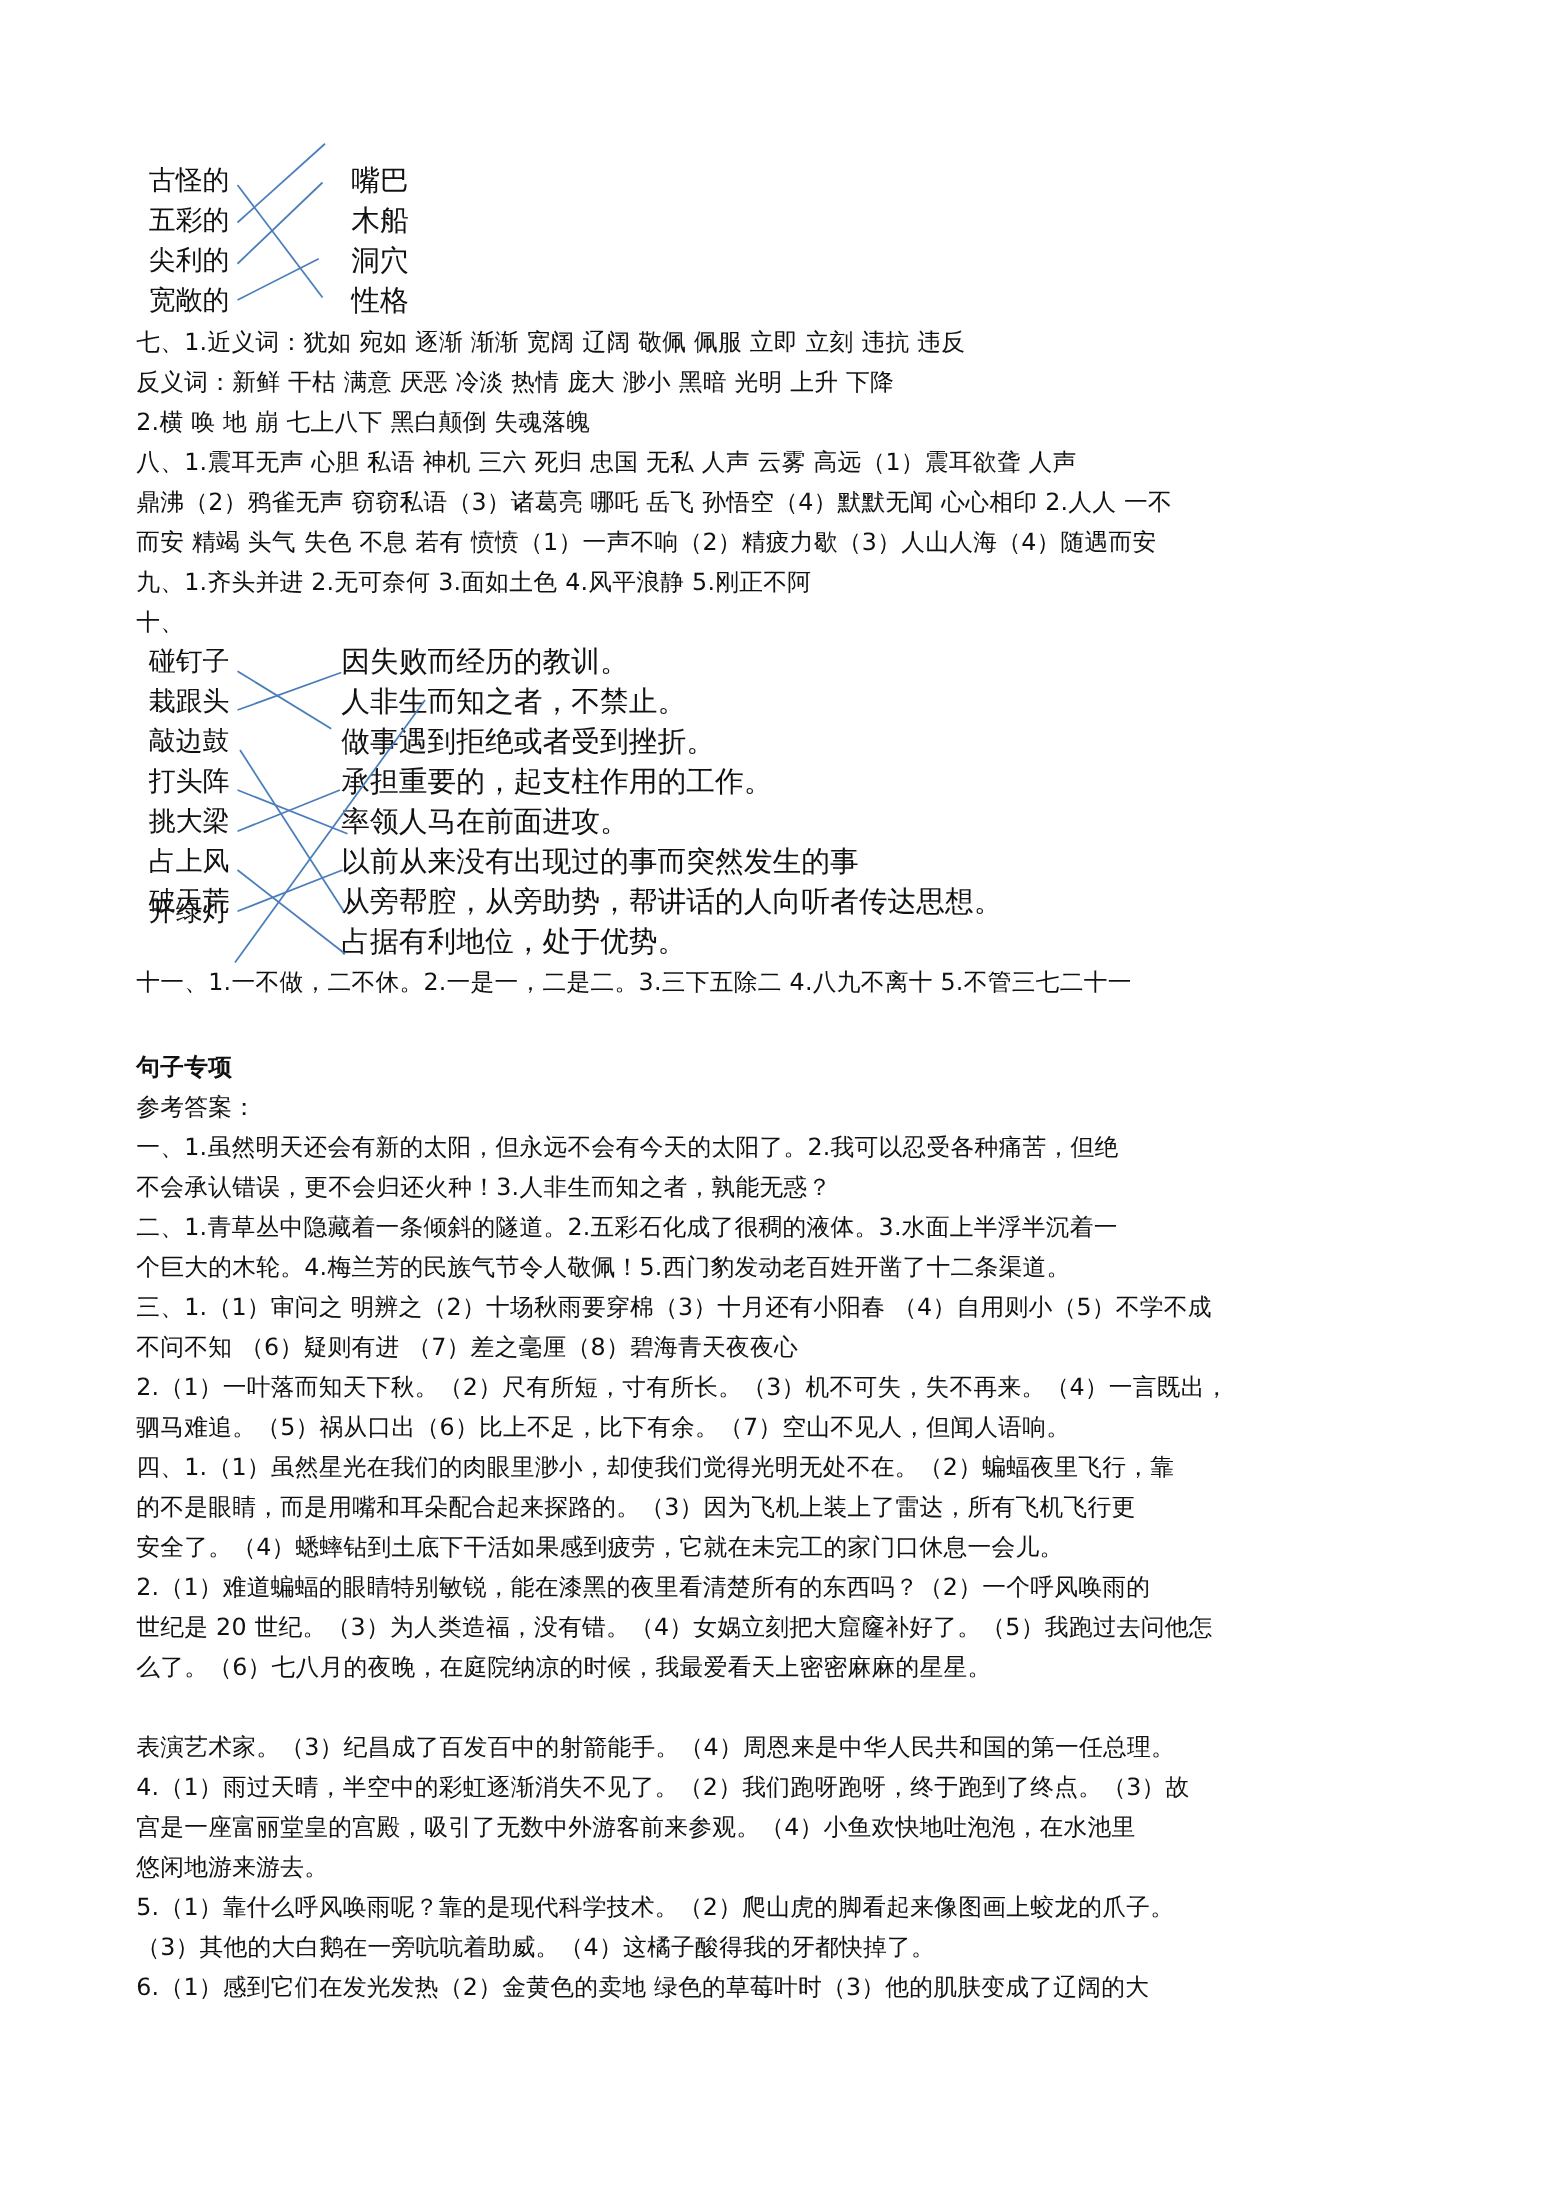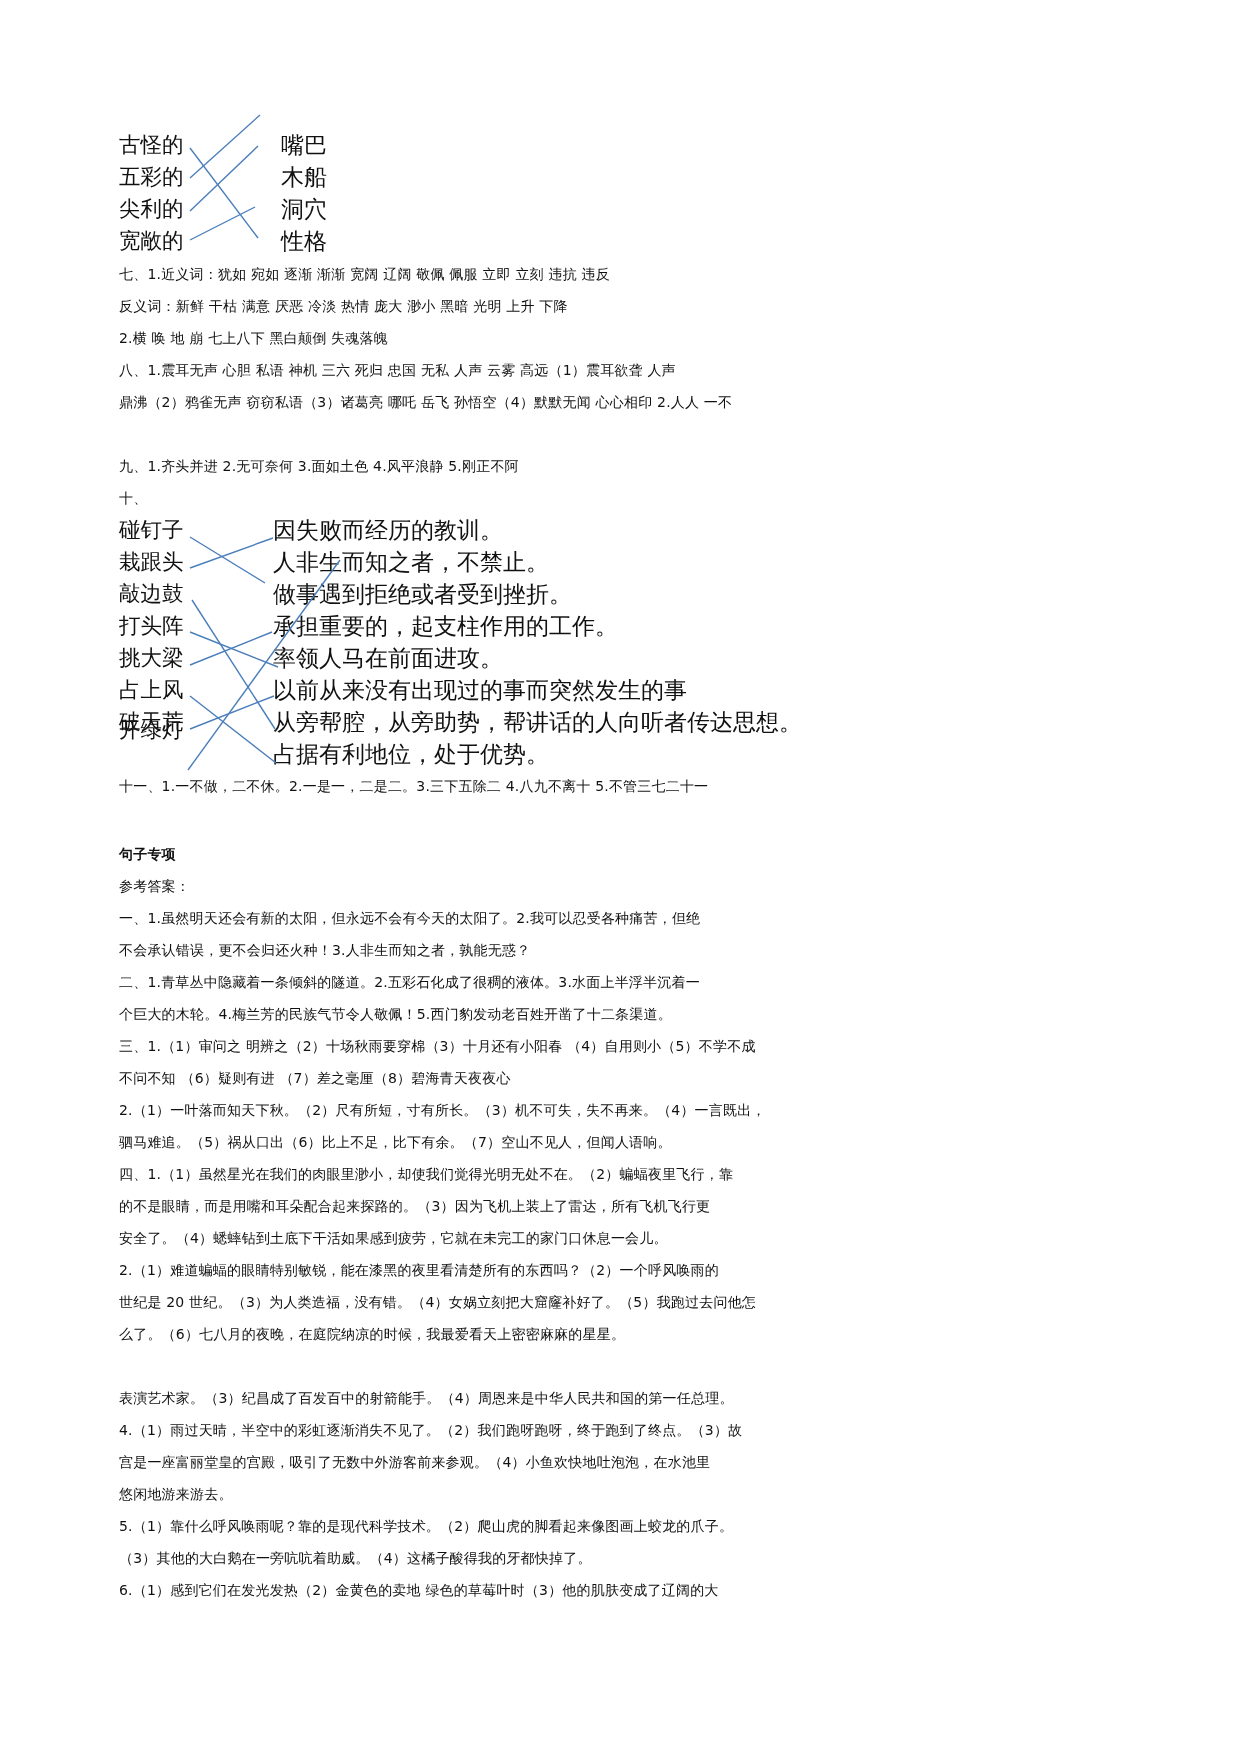--- a/index.html
+++ b/index.html
@@ -1,19 +1,19 @@
 <!DOCTYPE html>
 <html><head>
 <meta charset="utf-8">
 <style>
   html, body { margin: 0; padding: 0; background: #ffffff; }
   body { width: 1240px; height: 1754px; position: relative; overflow: hidden;
          font-family: "DejaVu Sans", "Liberation Sans", sans-serif; color: #111; }
   .page { position: absolute; left: 0; top: 0; width: 1240px; height: 1754px; }
-  .ln { position: absolute; left: 119px; font-size: 14px; line-height: 32px; white-space: nowrap; letter-spacing: 0.2px; }
+  .ln { position: absolute; left: 109px; font-size: 19px; line-height: 32px; white-space: nowrap; letter-spacing: 0.2px; }
   .mcol-l { position: absolute; left: 119px; font-size: 21.5px; line-height: 32px; white-space: nowrap; }
   .mcol-r { position: absolute; font-size: 23px; line-height: 32px; white-space: nowrap; }
   .title { font-weight: bold; }
   svg.lines { position: absolute; left: 0; top: 0; width: 1240px; height: 1754px; pointer-events: none; }
   svg.lines line { stroke: #4a7ebb; stroke-width: 1.4; }
 </style>
 </head>
 <body>
 
 <div class="page">
@@ -26,20 +26,21 @@
   <div class="mcol-r" style="left:281px;top:161px">木船</div>
   <div class="mcol-r" style="left:281px;top:193px">洞穴</div>
   <div class="mcol-r" style="left:281px;top:225px">性格</div>
 
   <div class="ln" style="top:258px">七、1.近义词：犹如  宛如  逐渐  渐渐  宽阔  辽阔  敬佩  佩服  立即  立刻  违抗  违反</div>
   <div class="ln" style="top:290px">反义词：新鲜  干枯  满意  厌恶  冷淡  热情  庞大  渺小  黑暗  光明  上升  下降</div>
   <div class="ln" style="top:322px">2.横  唤  地  崩  七上八下  黑白颠倒  失魂落魄</div>
 
   <div class="ln" style="top:354px">八、1.震耳无声  心胆  私语  神机  三六  死归  忠国  无私  人声  云雾  高远（1）震耳欲聋 人声</div>
   <div class="ln" style="top:386px">鼎沸（2）鸦雀无声 窃窃私语（3）诸葛亮 哪吒 岳飞 孙悟空（4）默默无闻 心心相印 2.人人 一不</div>
+  <div class="ln" style="top:418px">而安 精竭 头气 失色 不息 若有 愤愤（1）一声不响（2）精疲力歇（3）人山人海（4）随遇而安</div>
 
   <div class="ln" style="top:450px">九、1.齐头并进 2.无可奈何  3.面如土色 4.风平浪静 5.刚正不阿</div>
 
   <div class="ln" style="top:482px">十、</div>
   <div class="mcol-l" style="top:514px">碰钉子</div>
   <div class="mcol-l" style="top:546px">栽跟头</div>
   <div class="mcol-l" style="top:578px">敲边鼓</div>
   <div class="mcol-l" style="top:610px">打头阵</div>
   <div class="mcol-l" style="top:642px">挑大梁</div>
   <div class="mcol-l" style="top:674px">占上风</div>

